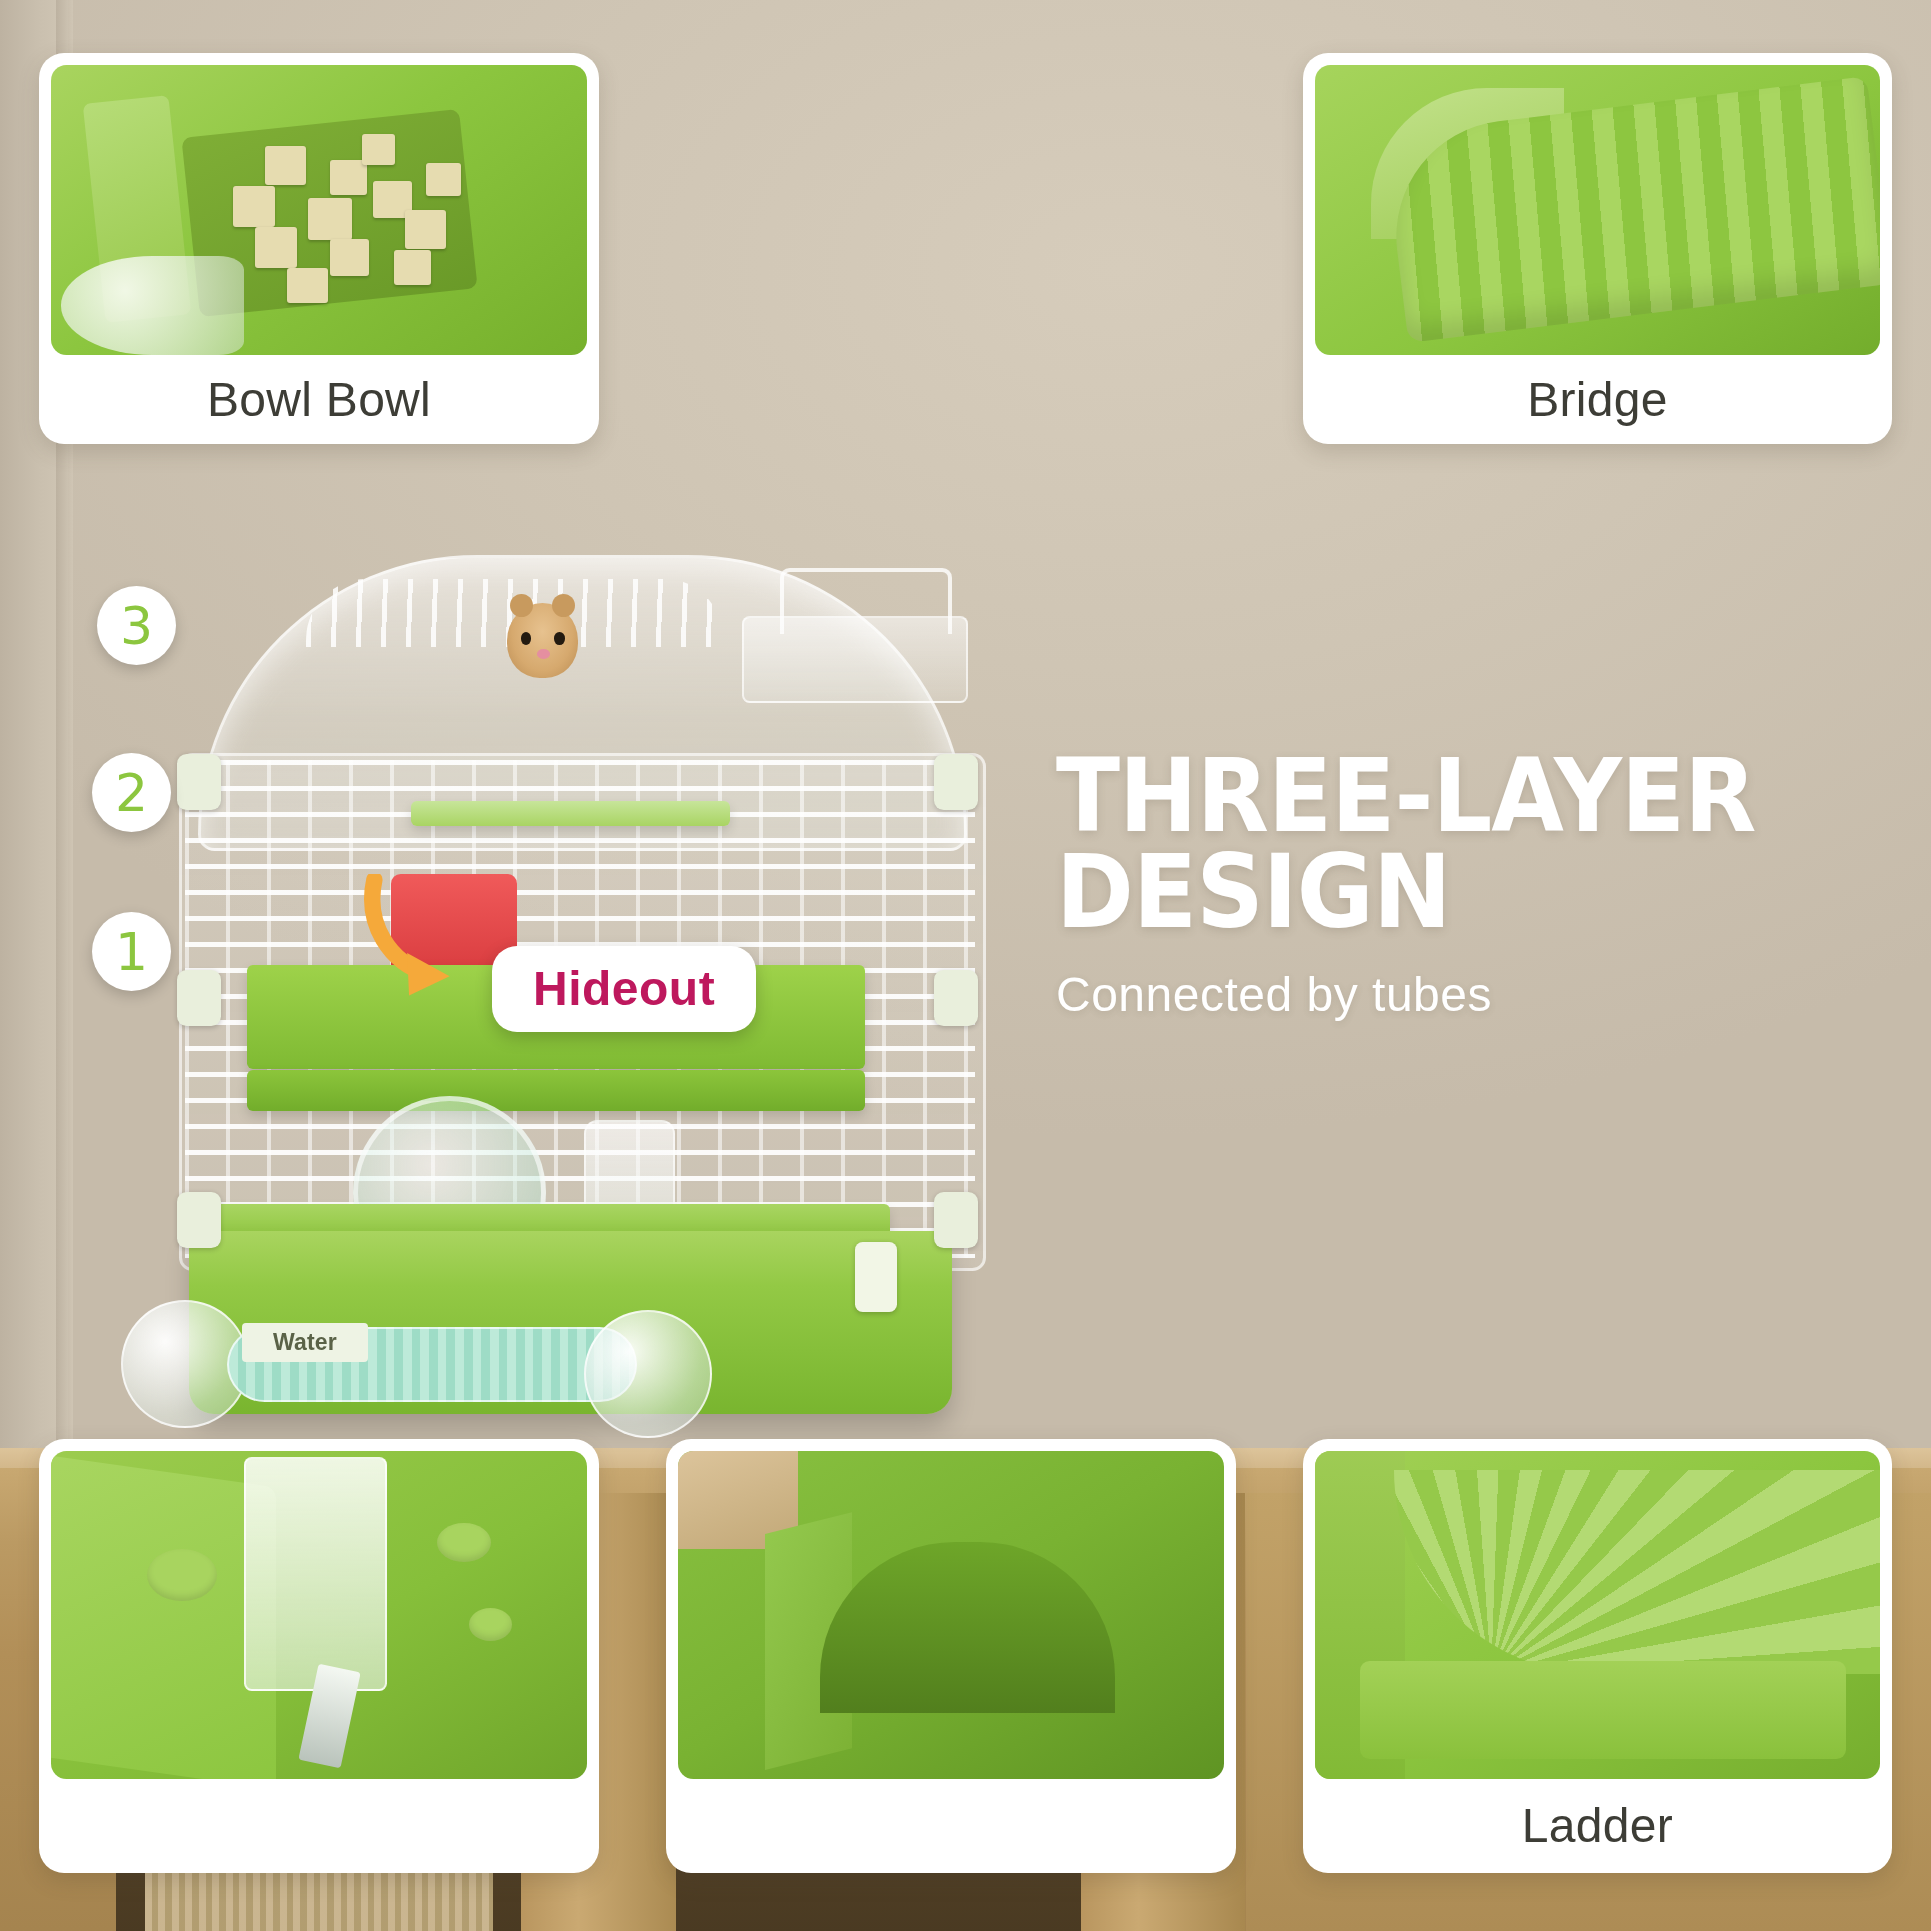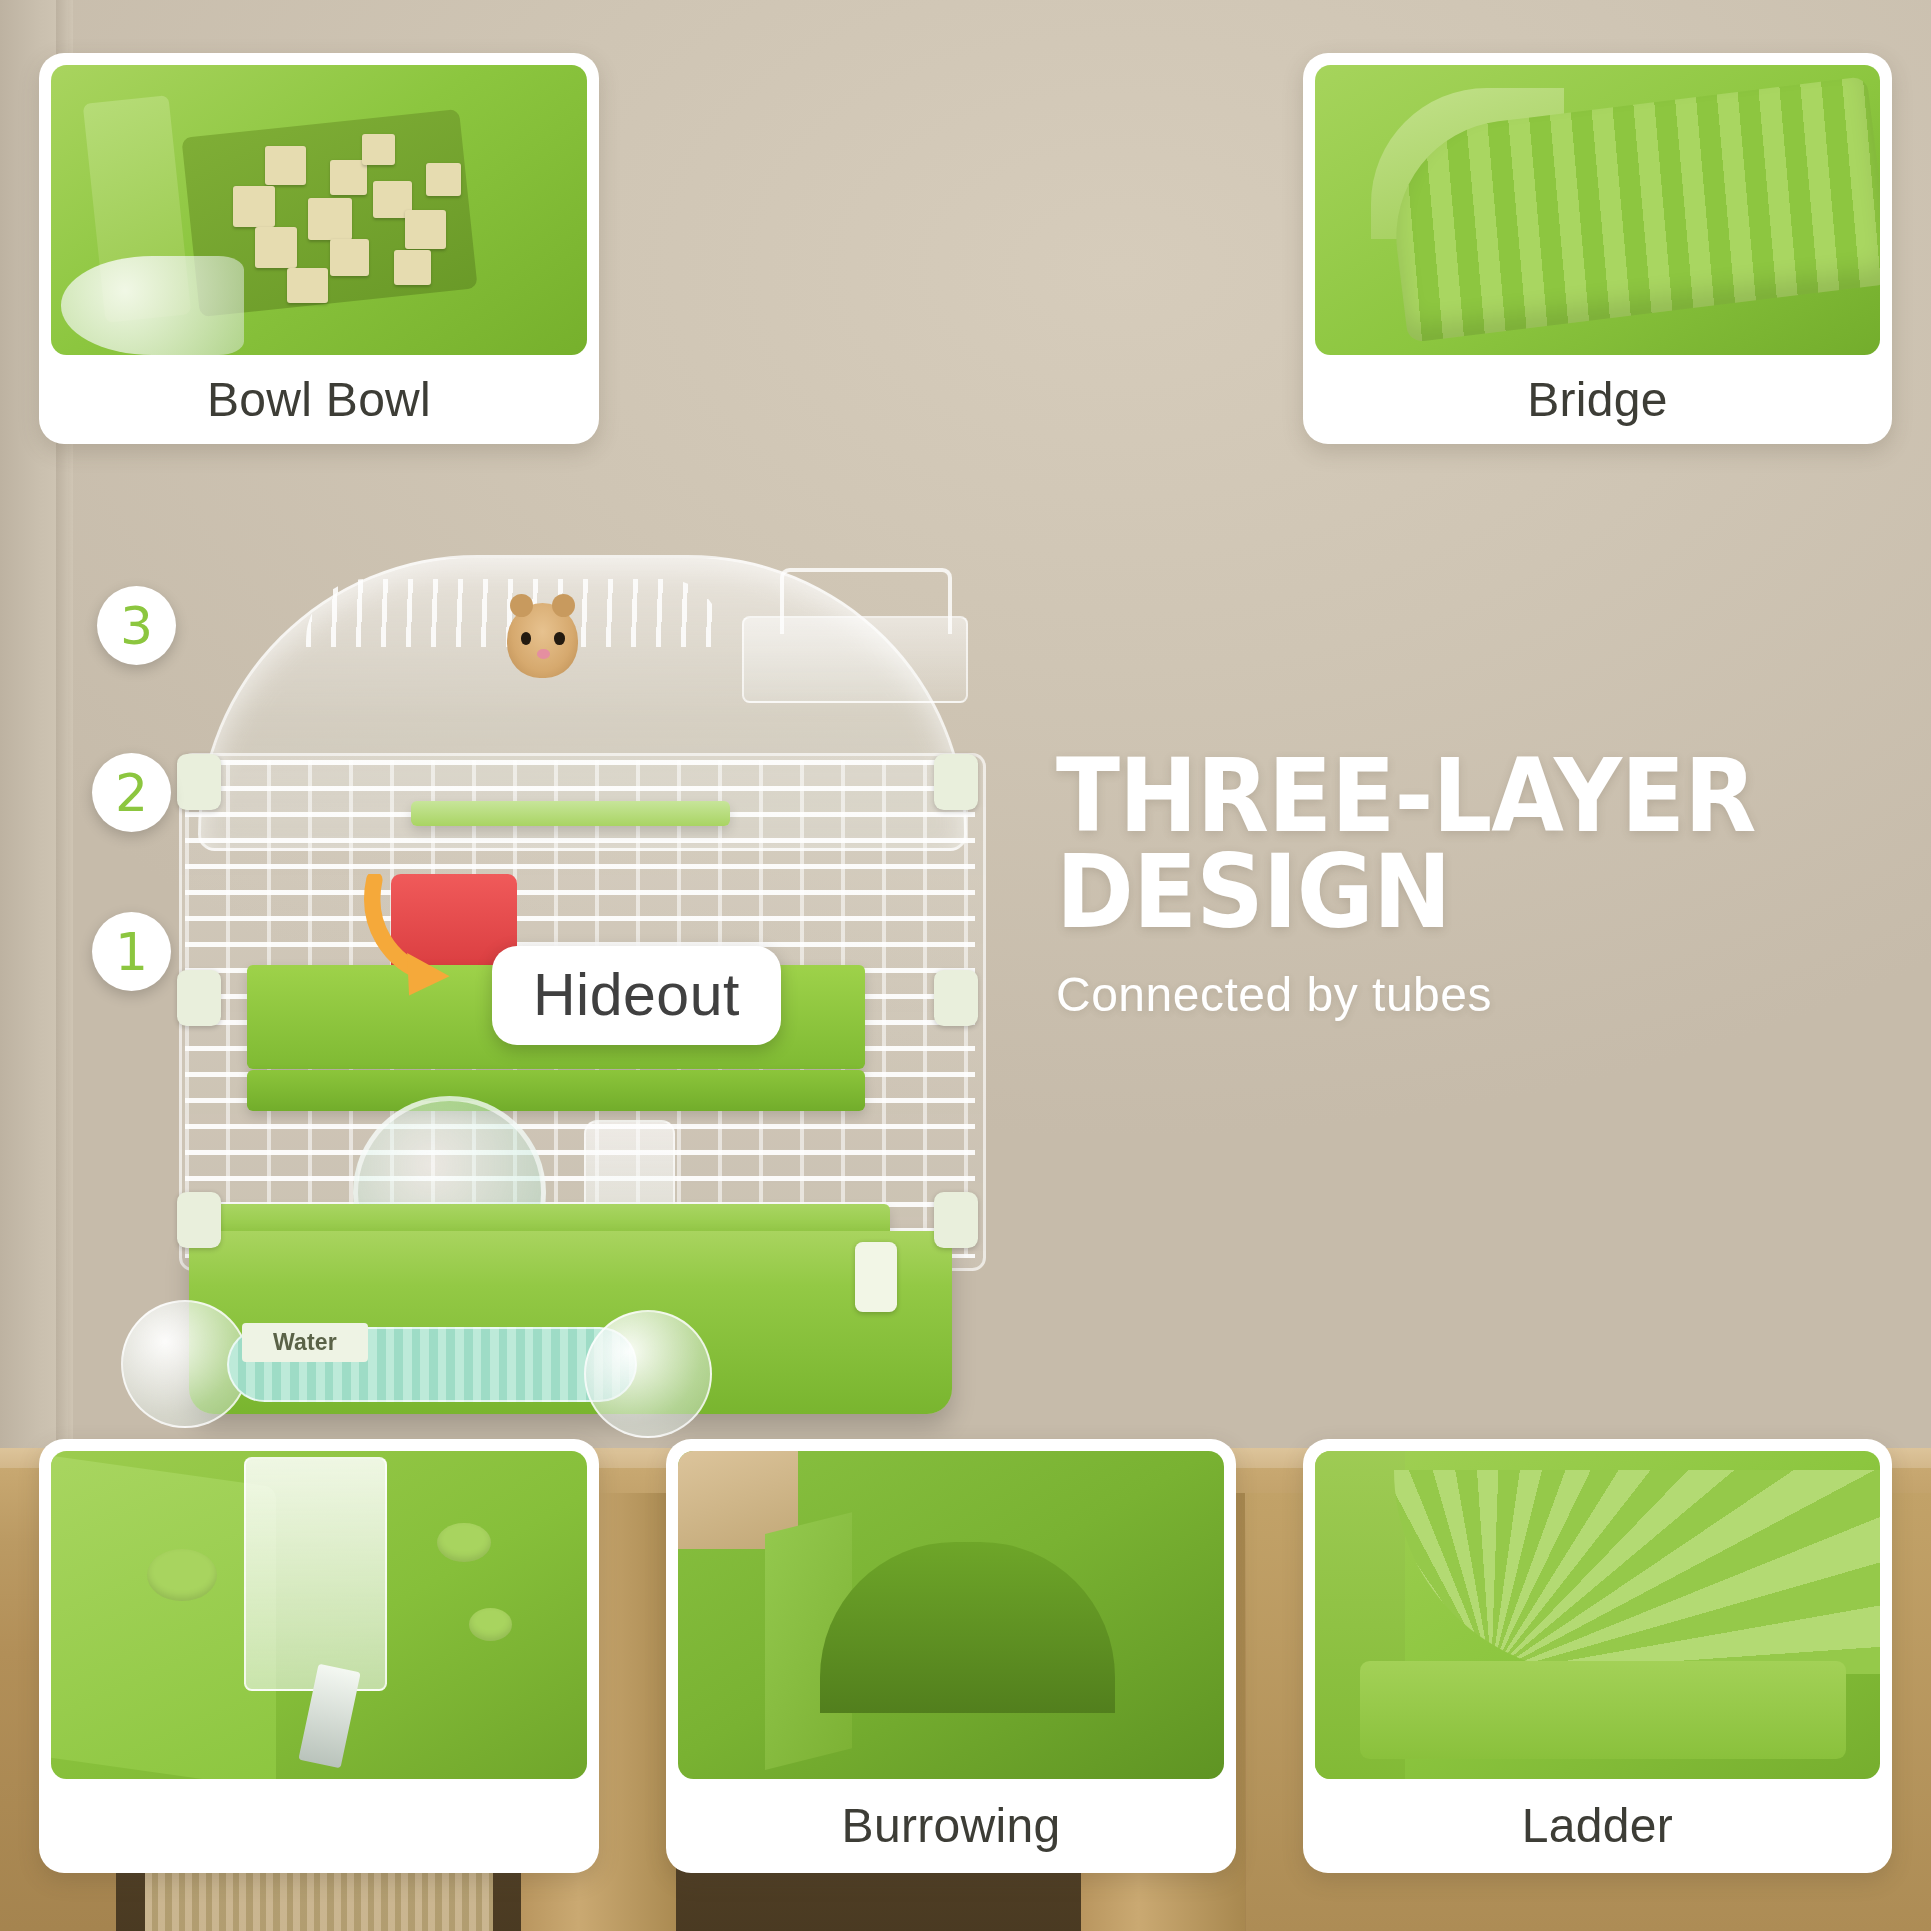--- a/index.html
+++ b/index.html
@@ -172,21 +172,21 @@
   .badge.b3{left:97px;top:586px;}
   .badge.b2{left:92px;top:753px;}
   .badge.b1{left:92px;top:912px;}
 
   
   .pill{
     position:absolute;left:492px;top:946px;
     background:#ffffff;border-radius:25px;
     padding:15.4px 41px;box-shadow:0 5.8px 17.4px rgba(0,0,0,.20);
   }
-  .pill span{font-size:59px;color:#404040;letter-spacing:0.5px;}
+  .pill span{font-size:48px;color:#be185d;letter-spacing:0.5px;font-weight:bold;}
   .arrow{position:absolute;left:357px;top:874px;width:135px;height:135px;}
 
   
   .headline{
     position:absolute;left:1056px;top:748px;width:801px;
   }
   .headline .h1{
     font-family:"DejaVu Sans", sans-serif;
     font-weight:700;color:#ffffff;font-size:102px;line-height:.94;
     letter-spacing:-1px;transform:scaleX(.92);transform-origin:left center;
@@ -442,21 +442,20 @@
   </div>
 
   <div class="card" style="left:666px;top:1439px;width:570px;height:434px;">
     <div class="photo" style="height:328px;">
       <div class="ph ph-burrow">
         <div class="wood"></div>
         <div class="edge"></div>
         <div class="hole"></div>
       </div>
     </div>
-    <div class="cap">Burrowing</div>
   </div>
 
   <div class="card" style="left:1303px;top:1439px;width:589px;height:434px;">
     <div class="photo" style="height:328px;">
       <div class="ph ph-ladder">
         <div class="wall"></div>
         <div class="fan"></div>
         <div class="step"></div>
       </div>
     </div>

